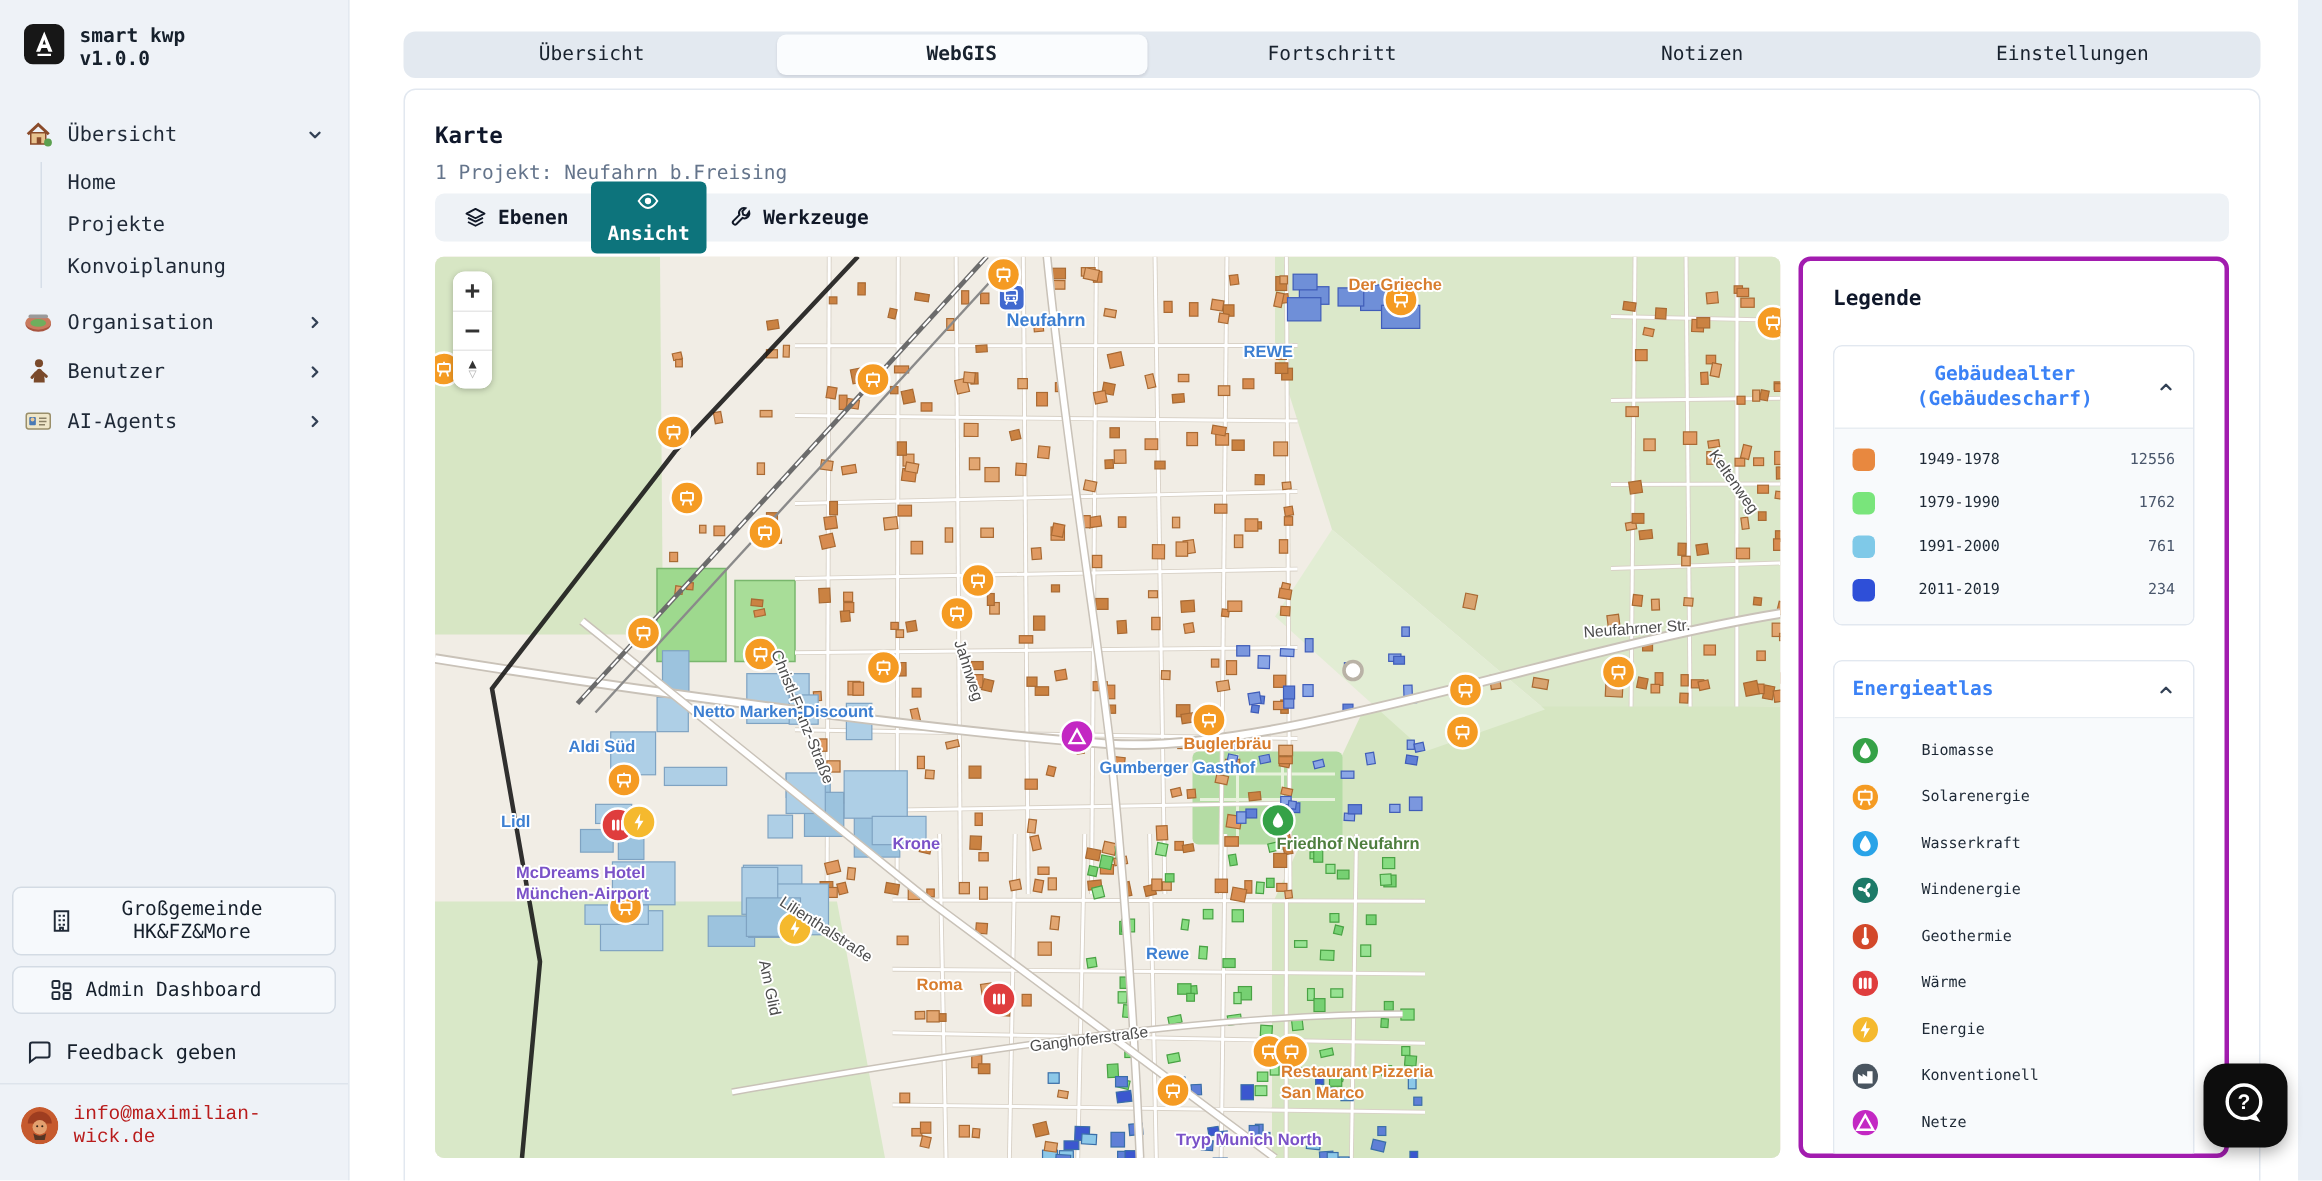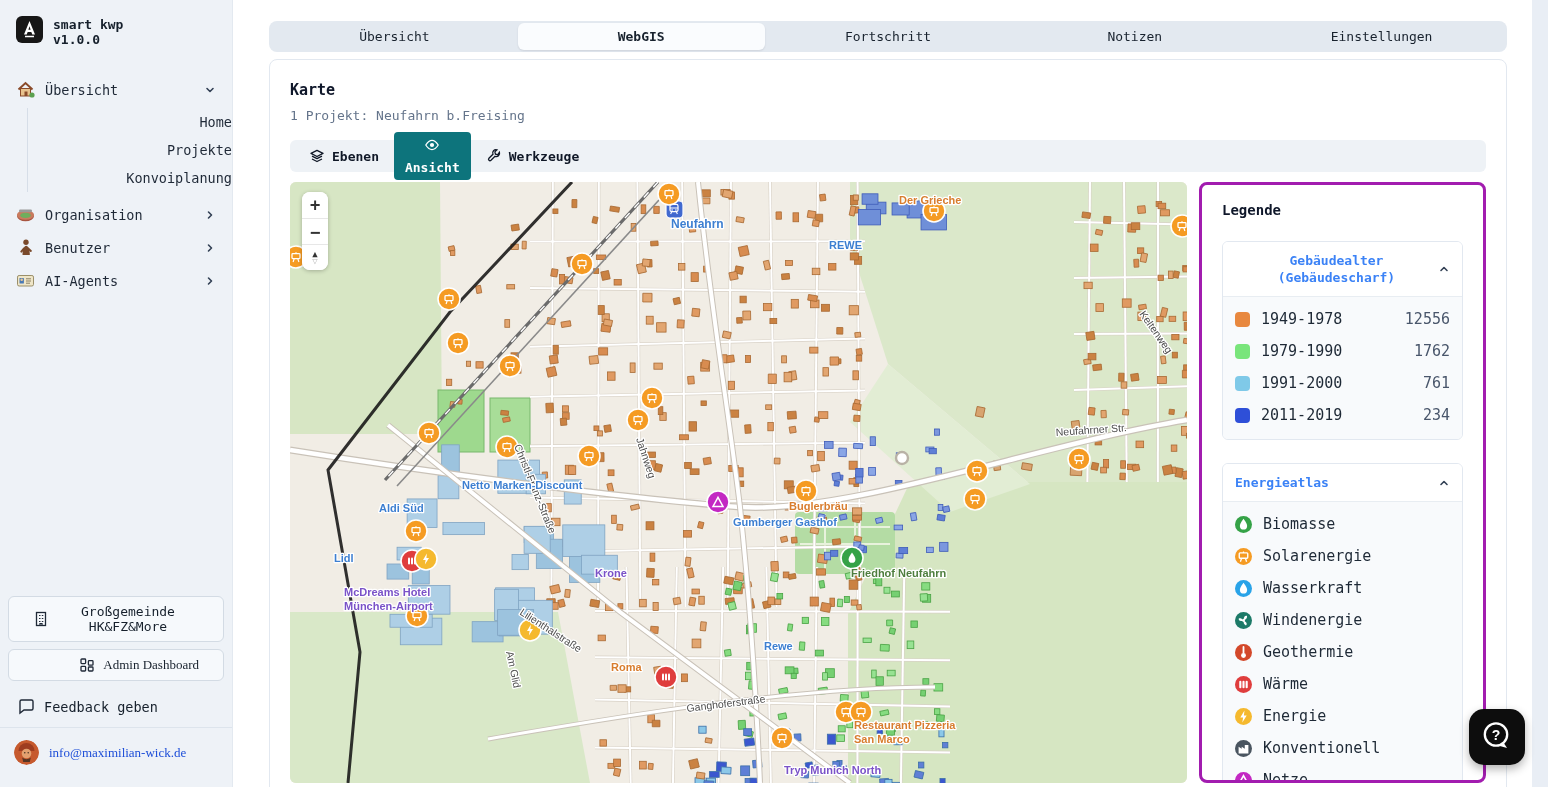--- a/index.html
+++ b/index.html
@@ -12,46 +12,46 @@
     display:flex; flex-direction:column; padding:16px 0 0 0; }
   .logo-row { display:flex; align-items:flex-start; gap:10px; padding:0 16px; }
   .logo-box { width:27px; height:27px; flex:0 0 27px; }
   .logo-text { font-size:13px; font-weight:bold; color:#16202c; line-height:15px; padding-top:1px;}
   .nav { margin-top:26px; }
   .nav-item { display:flex; align-items:center; gap:10px; padding:7px 16px; font-size:13.5px;
     color:#1f2937; cursor:pointer; }
   .nav-item .lbl { flex:1; }
   .nav-ico { width:19px; height:19px; display:inline-flex; }
   .chev { color:#334155; display:inline-flex; }
-  .sub-list { margin:2px 0 6px 27px; border-left:1px solid #d6dee8;text-align:right; }
+  .sub-list { margin:2px 0 6px 27px; border-left:1px solid #d6dee8; }
   .sub-item { padding:6px 0 6px 17px; font-size:13.5px; color:#1f2937; cursor:pointer; }
   .side-bottom { margin-top:auto; padding:8px; }
   .side-btn { display:flex; align-items:center; gap:8px; border:1px solid #d3dbe4; background:#f6f9fc;
     border-radius:6px; padding:7px 24px; font-size:13px; color:#16202c; width:100%;
     font-family:inherit; cursor:pointer; margin-bottom:7px; }
-  .side-btn.centered { justify-content:flex-end;font-family:Liberation Serif, serif; }
+  .side-btn.centered { justify-content:flex-start; }
   .feedback-row { display:flex; align-items:center; gap:9px; padding:10px 10px 12px 10px;
     font-size:13.5px; color:#16202c; cursor:pointer; }
   .side-sep { border-top:1px solid #dde4ec; margin:0 -8px; }
   .user-row { display:flex; align-items:center; gap:10px; padding:12px 6px 14px 6px; }
-  .user-email { font-family:Liberation Serif, serif; font-size:13px; color:#1d4ed8; }
+  .user-email { font-family:Liberation Mono, monospace; font-size:13px; color:#b91c1c; }
   .avatar { width:25px; height:25px; border-radius:50%; overflow:hidden; flex:0 0 25px; }
 
   
   .main { flex:1; padding:0 38px 0 36px; position:relative; }
   .tabbar { margin-top:21px; height:31px; background:#e3e9f0; border-radius:8px; display:flex;
     padding:2px; }
   .tab { flex:1; display:flex; align-items:center; justify-content:center; font-size:13px;
     color:#18222e; cursor:pointer; border-radius:6px; }
   .tab.active { background:#fafcfe; font-weight:bold; box-shadow:0 1px 2px rgba(15,23,42,.10); }
   .card { margin-top:7px; border:1px solid #e2e8f0; border-radius:8px; background:#fff;
     padding:21px 20px; height:760px; }
   .card-title { font-size:15px; font-weight:bold; color:#0f172a; }
   .card-sub { margin-top:9px; font-size:13px; color:#64748b; }
-  .toolbar { margin-top:17px; background:#eef2f6; border-radius:6px; height:32px; display:flex;
+  .toolbar { margin-top:6px; background:#eef2f6; border-radius:6px; height:32px; display:flex;
     align-items:center; gap:4px; padding:0 8px; }
   .tool-btn { display:flex; align-items:center; gap:7px; font-size:13px; font-weight:bold;
     color:#101827; padding:5px 11px; border-radius:4px; cursor:pointer; background:transparent;
     border:none; font-family:inherit; }
   .tool-btn.active { color:#fff;flex-direction:column; }
   .content-row { display:flex; margin-top:10px; gap:12px; }
 
   
   .map-wrap { width:897px; min-width:897px; height:601px; border-radius:6px; overflow:hidden;
     position:relative; background:#f1ede5; cursor:grab; }
@@ -69,21 +69,21 @@
   
   .legend { width:287px; min-width:287px; height:601px; border:3px solid #a21caf; border-radius:8px;
     padding:17px 20px; overflow:hidden; background:#fff; }
   .legend-title { font-size:14px; font-weight:bold; color:#0f172a; }
   .lg-section { border:1px solid #e2e8f0; border-radius:6px; margin-top:23px; overflow:hidden; }
   .lg-head { background:#fff; display:flex; align-items:center; padding:10px 12px; cursor:pointer;
     border-bottom:1px solid #e8edf2; }
   .lg-head-title { flex:1; font-size:13px; font-weight:bold; color:#3b82f6; line-height:17px; }
   .lg-head-title.centered { text-align:center; }
   .lg-body { background:#f8fafc; padding:6px 12px 8px 12px; }
-  .lg-row { display:flex; align-items:center; gap:11px; padding:7px 0; font-size:15px;
+  .lg-row { display:flex; align-items:center; gap:29px; padding:7px 0; font-size:10px;
     color:#1e2936; }
   .lg-row .cnt { margin-left:auto; color:#49566b; }
   .swatch { width:15px; height:15px; border-radius:4px; flex:0 0 15px; }
   .mini-ico { width:17px; height:17px; flex:0 0 17px; }
 
   
   .page-scrollbar { position:absolute; right:0; top:0; width:16px; height:787px; background:#e9eef5; }
   .chat-btn { position:absolute; right:23px; bottom:22px; width:56px; height:56px; background:#0d0d0d;
     border:none; border-radius:15px; cursor:pointer; box-shadow:0 4px 10px rgba(0,0,0,.3);
     display:flex; align-items:center; justify-content:center; }

